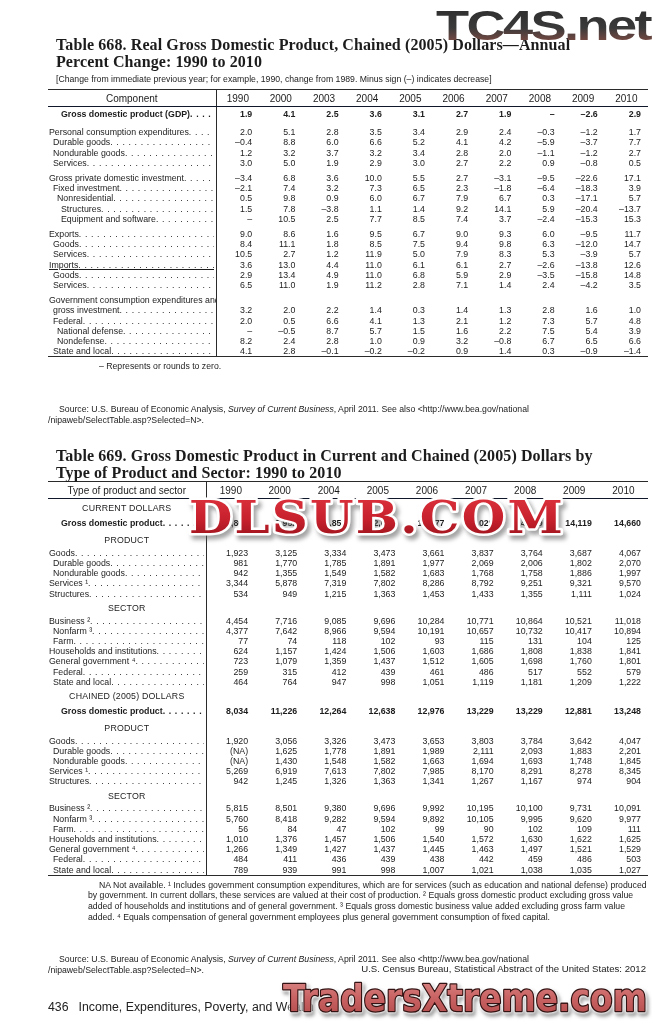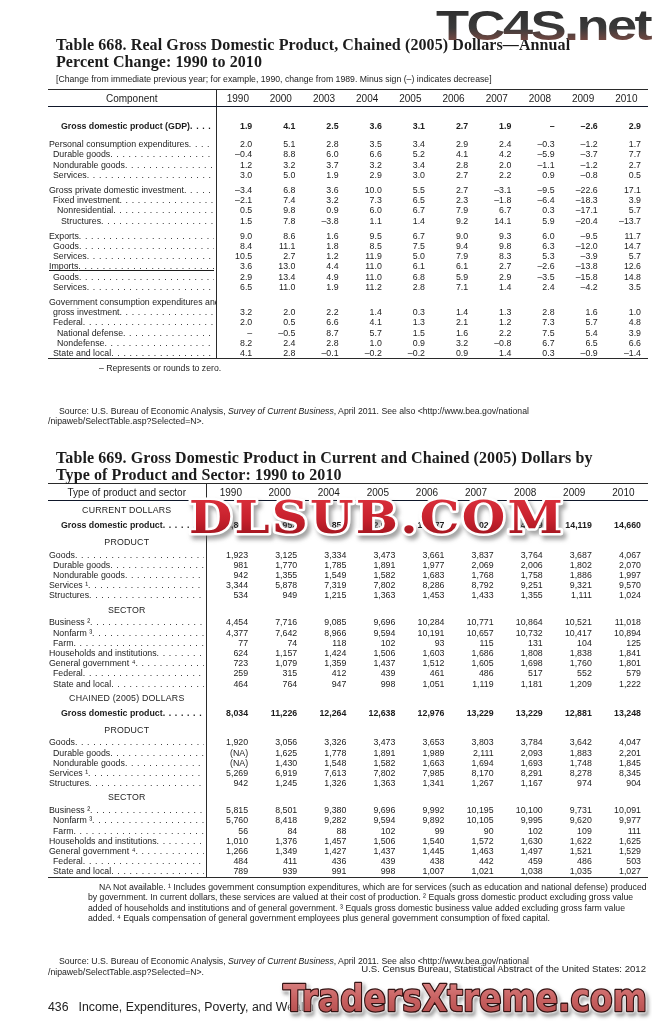--- a/index.html
+++ b/index.html
@@ -106,21 +106,21 @@
               <th>2006</th>
               <th>2007</th>
               <th>2008</th>
               <th>2009</th>
               <th>2010</th>
             </tr>
           </thead>
           <tbody>
             <tr class="b-row">
               <td class="stub">
-                <div class="sl" style="padding-left: 13px; margin-top: 12px;">
+                <div class="sl" style="padding-left: 13px;">
                   <span class="lbl">Gross domestic product (GDP)</span>
                   <span class="dots"></span>
                 </div>
               </td>
               <td class="val vline">1.9</td>
               <td class="val">4.1</td>
               <td class="val">2.5</td>
               <td class="val">3.6</td>
               <td class="val">3.1</td>
               <td class="val">2.7</td>
@@ -265,20 +265,38 @@
               <td class="val vline">1.5</td>
               <td class="val">7.8</td>
               <td class="val">–3.8</td>
               <td class="val">1.1</td>
               <td class="val">1.4</td>
               <td class="val">9.2</td>
               <td class="val">14.1</td>
               <td class="val">5.9</td>
               <td class="val">–20.4</td>
               <td class="val">–13.7</td>
+            </tr>
+            <tr>
+              <td class="stub">
+                <div class="sl" style="padding-left: 13px;">
+                  <span class="lbl">Equipment and software</span>
+                  <span class="dots"></span>
+                </div>
+              </td>
+              <td class="val vline">–</td>
+              <td class="val">10.5</td>
+              <td class="val">2.5</td>
+              <td class="val">7.7</td>
+              <td class="val">8.5</td>
+              <td class="val">7.4</td>
+              <td class="val">3.7</td>
+              <td class="val">–2.4</td>
+              <td class="val">–15.3</td>
+              <td class="val">15.3</td>
             </tr>
             <tr class="gap">
               <td class="stub">
                 <div class="sl" style="padding-left: 1px;">
                   <span class="lbl">Exports</span>
                   <span class="dots"></span>
                 </div>
               </td>
               <td class="val vline">9.0</td>
               <td class="val">8.6</td>
@@ -917,21 +935,21 @@
             </tr>
             <tr>
               <td class="stub">
                 <div class="sl" style="padding-left: 5px;">
                   <span class="lbl">Farm</span>
                   <span class="dots"></span>
                 </div>
               </td>
               <td class="val vline">56</td>
               <td class="val">84</td>
-              <td class="val">88</td>
+              <td class="val">47</td>
               <td class="val">102</td>
               <td class="val">99</td>
               <td class="val">90</td>
               <td class="val">102</td>
               <td class="val">109</td>
               <td class="val">111</td>
             </tr>
             <tr>
               <td class="stub">
                 <div class="sl" style="padding-left: 1px;">

